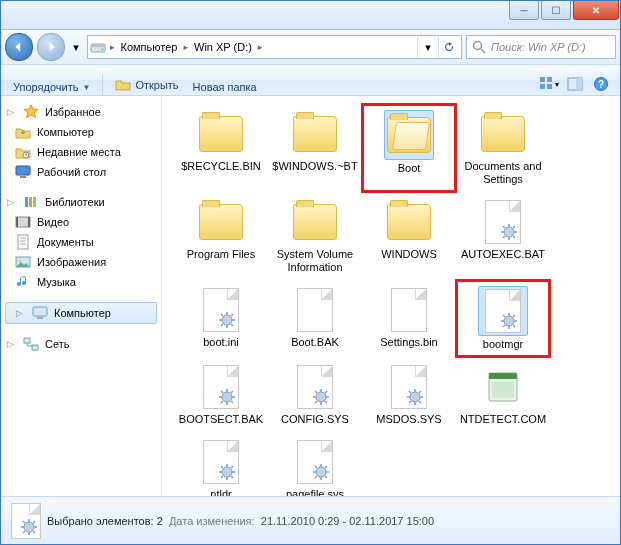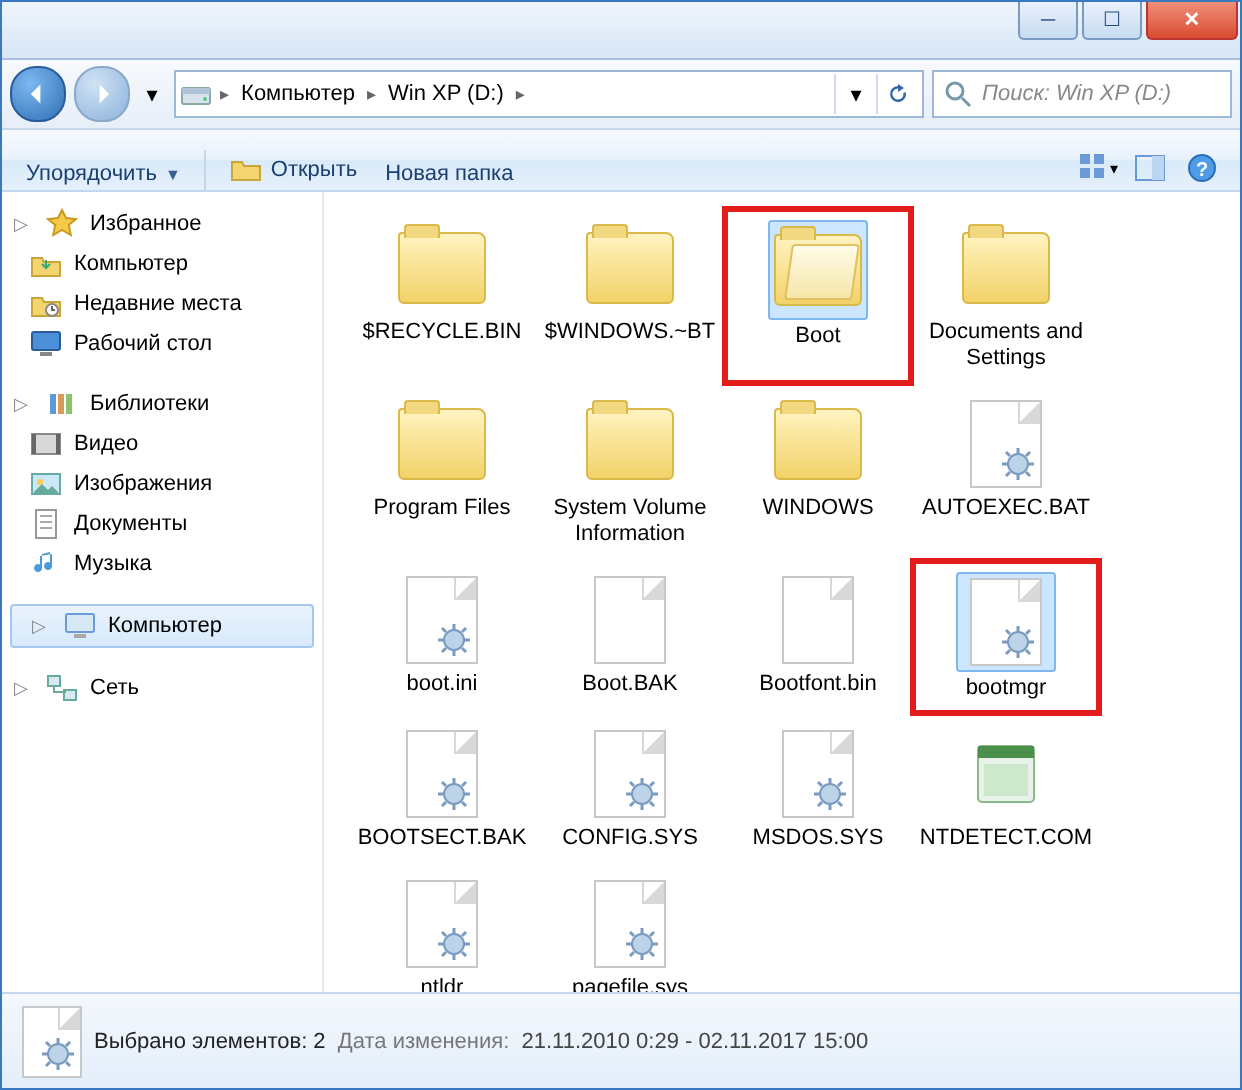--- a/index.html
+++ b/index.html
@@ -210,41 +210,41 @@
                 <rect x="1" y="3" width="14" height="10" fill="#d8d8d8" stroke="#888"></rect>
                 <rect x="1" y="3" width="2" height="10" fill="#666"></rect>
                 <rect x="13" y="3" width="2" height="10" fill="#666"></rect>
               </svg>
             </span>
             <span>Видео</span>
           </div>
         <div class="sb-item">
             <span class="sb-ico">
               <svg viewBox="0 0 16 16">
-                <rect x="1" y="3" width="14" height="10" fill="#cde8f5" stroke="#6aa"></rect>
-                <circle cx="5" cy="7" r="1.5" fill="#fc5"></circle>
-                <path d="M2 12l4-4 3 3 2-2 3 3v1H2z" fill="#6a9"></path>
-              </svg>
-            </span>
-            <span>Изображения</span>
-          </div>
-        <div class="sb-item">
-            <span class="sb-ico">
-              <svg viewBox="0 0 16 16">
                 <rect x="3" y="1" width="10" height="14" fill="#fff" stroke="#999"></rect>
                 <line x1="5" y1="4" x2="11" y2="4" stroke="#aaa"></line>
                 <line x1="5" y1="7" x2="11" y2="7" stroke="#aaa"></line>
                 <line x1="5" y1="10" x2="11" y2="10" stroke="#aaa"></line>
               </svg>
             </span>
             <span>Документы</span>
           </div>
         <div class="sb-item">
             <span class="sb-ico">
               <svg viewBox="0 0 16 16">
+                <rect x="1" y="3" width="14" height="10" fill="#cde8f5" stroke="#6aa"></rect>
+                <circle cx="5" cy="7" r="1.5" fill="#fc5"></circle>
+                <path d="M2 12l4-4 3 3 2-2 3 3v1H2z" fill="#6a9"></path>
+              </svg>
+            </span>
+            <span>Изображения</span>
+          </div>
+        <div class="sb-item">
+            <span class="sb-ico">
+              <svg viewBox="0 0 16 16">
                 <path d="M6 3v7a2 2 0 1 1-1-1.7V4l6-1v6a2 2 0 1 1-1-1.7V2z" fill="#4a9bd8"></path>
               </svg>
             </span>
             <span>Музыка</span>
           </div>
       </div>
       <div class="sb-group">
         <div class="sb-item head sel">
             <span class="arrow">▷</span>
             <span class="sb-ico">
@@ -362,21 +362,21 @@
           <div class="item">
             <div class="bigico">
               <div class="file-ico"></div>
             </div>
             <div class="lbl">Boot.BAK</div>
           </div>
           <div class="item">
             <div class="bigico">
               <div class="file-ico"></div>
             </div>
-            <div class="lbl">Bootfont.bin</div>
+            <div class="lbl">Settings.bin</div>
           </div>
           <div class="item sel hl">
             <div class="bigico">
               <div class="file-ico">
                 <div class="gear">
                   <svg viewBox="0 0 18 18">
                     <circle cx="9" cy="9" r="5" fill="#bcd3e8" stroke="#7a9bc0"></circle>
                     <g stroke="#7a9bc0" stroke-width="1.5">
                       <line x1="9" y1="1" x2="9" y2="4"></line>
                       <line x1="9" y1="14" x2="9" y2="17"></line>

